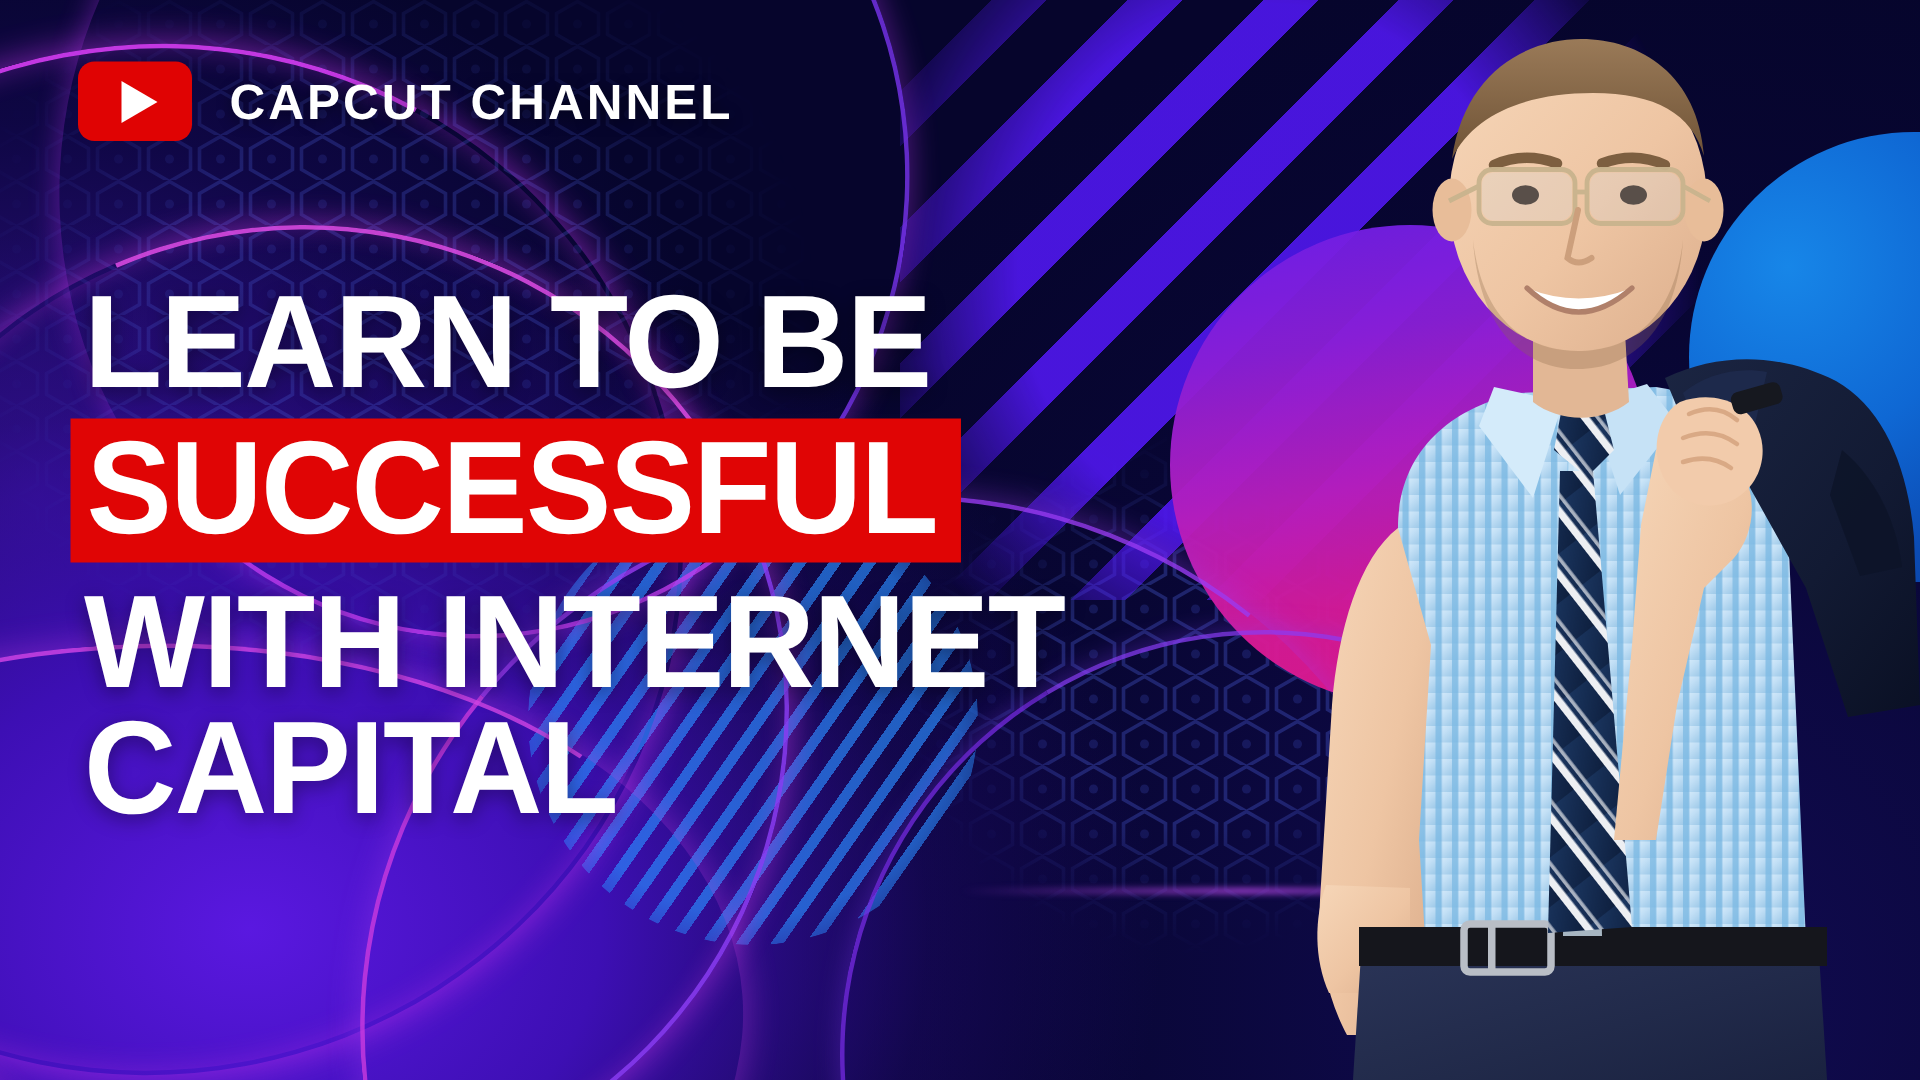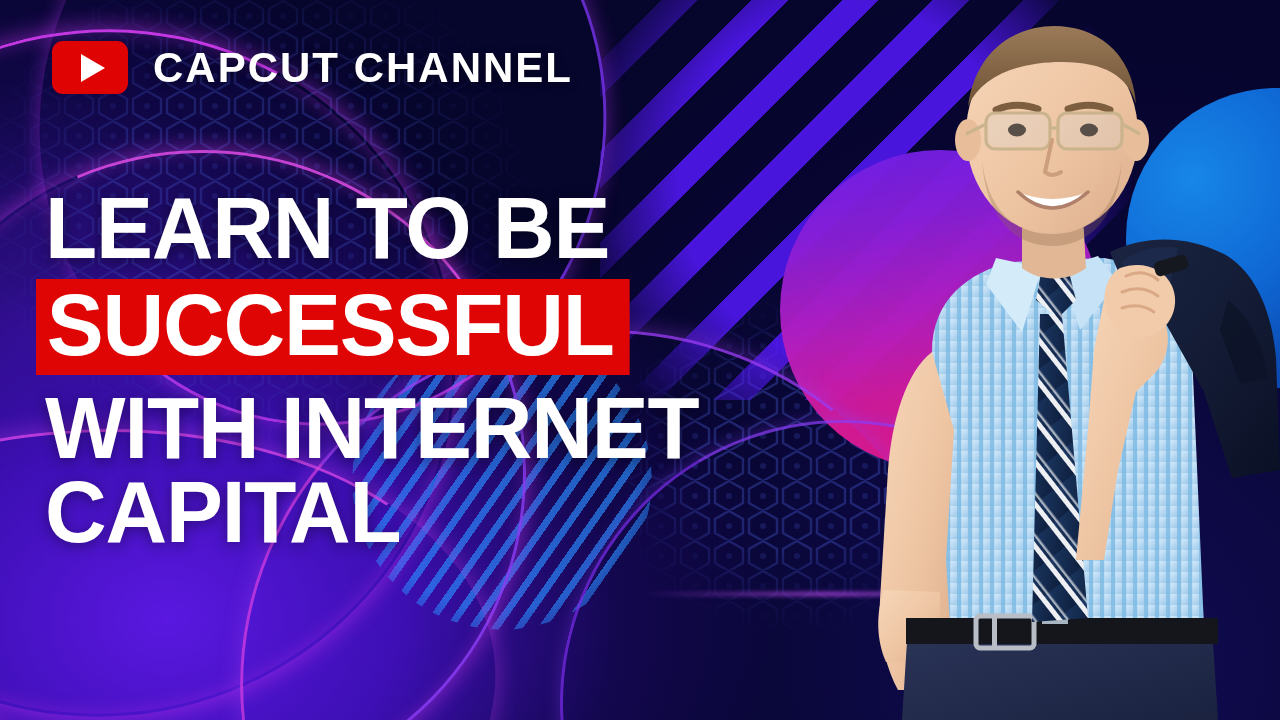--- a/index.html
+++ b/index.html
@@ -180,31 +180,31 @@
   }
   .yt-tri {
     width: 0; height: 0;
     margin-left: 5px;
     border-left: 24px solid #ffffff;
     border-top: 14px solid transparent;
     border-bottom: 14px solid transparent;
   }
   .channel-name {
     color: #ffffff;
-    font-size: 42px;
+    font-size: 33px;
     font-weight: 700;
     letter-spacing: 2.0px;
     white-space: nowrap;
     text-shadow: 0 2px 10px rgba(0,0,0,0.45);
   }
 
   
   .headline {
     position: absolute;
-    left: 45px; top: 186px;
+    left: 56px; top: 186px;
     z-index: 40;
   }
   .hl-line {
     color: #ffffff;
     font-size: 88px;
     font-weight: 700;
     line-height: 0.955;
     letter-spacing: -1.2px;
     white-space: nowrap;
     text-shadow: 0 3px 14px rgba(0,0,0,0.38);

